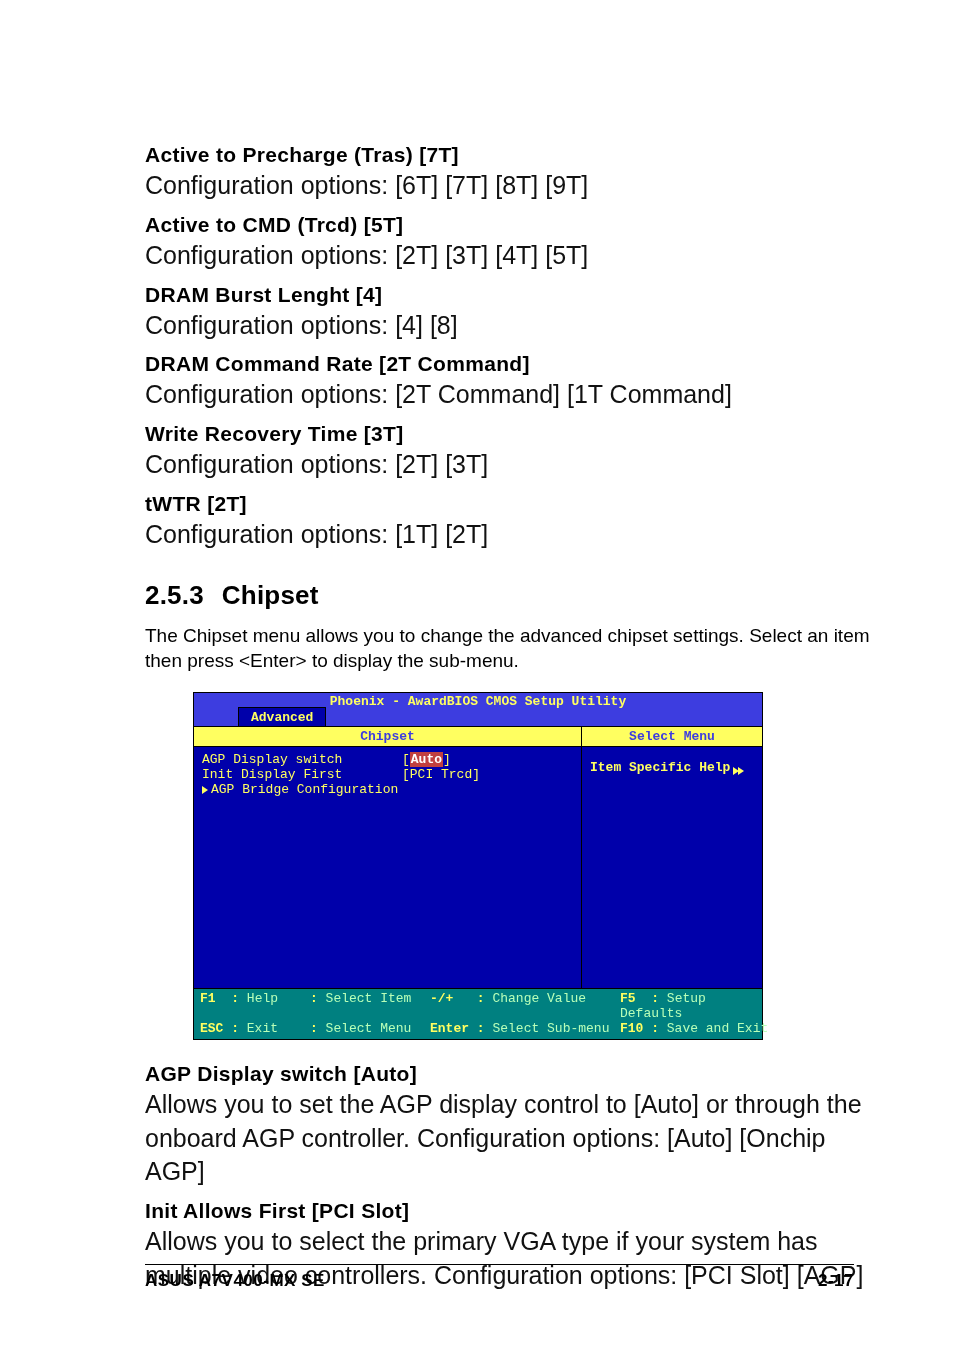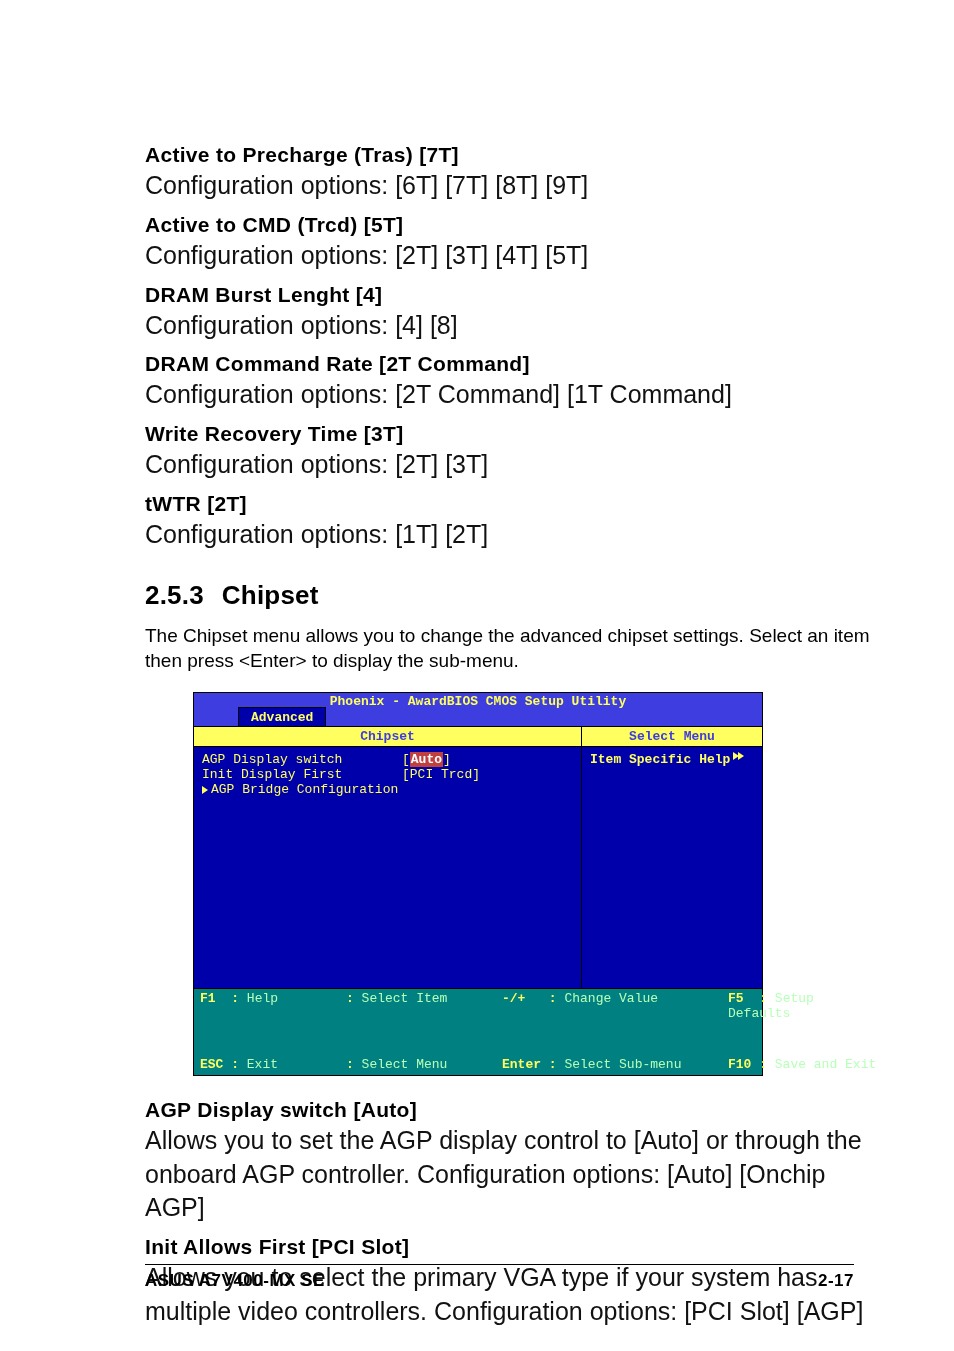--- a/index.html
+++ b/index.html
@@ -112,41 +112,40 @@
   }
   .bios-ptr {
     display: inline-block;
     width: 0; height: 0;
     border-top: 4px solid transparent;
     border-bottom: 4px solid transparent;
     border-left: 6px solid #ffff60;
     margin-right: 3px;
     vertical-align: -1px;
   }
-  .bios-help-row { display: flex; align-items: flex-start; gap: 4px; font-weight: bold; }
+  .bios-help-row { display: flex; align-items: flex-end; gap: 4px; font-weight: bold; margin-top: 8px; }
   .bios-dblarrow {
     display: inline-flex;
   }
   .bios-dblarrow span {
     display: inline-block;
     width: 0; height: 0;
     border-top: 4px solid transparent;
     border-bottom: 4px solid transparent;
     border-left: 6px solid #ffff60;
     margin-left: -1px;
   }
   .bios-footer {
     background: #008080;
     color: #ffff60;
     padding: 2px 6px 3px 6px;
     display: grid;
     grid-template-columns: 110px 120px 190px 150px;
     row-gap: 0;
     font-weight: bold;
-    gap: 36px;
   }
   .bios-footer span.label { color: #b8ffb8; font-weight: normal; }
 
   .footer {
     position: absolute;
     left: 145px;
     right: 100px;
     bottom: 60px;
     border-top: 1px solid #000;
     padding-top: 6px;

